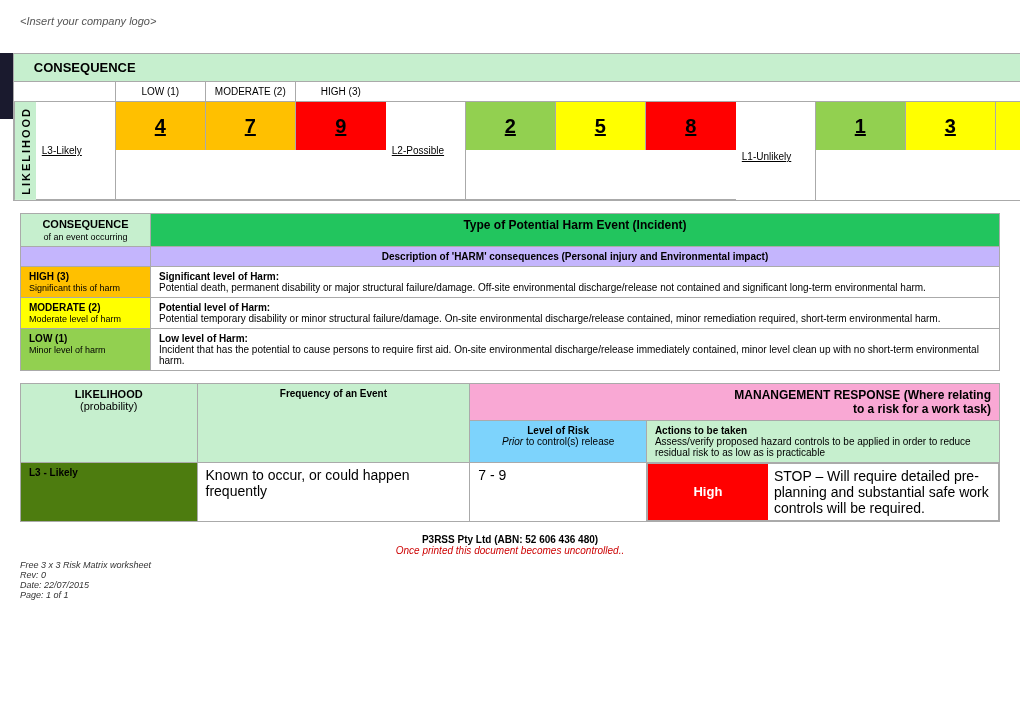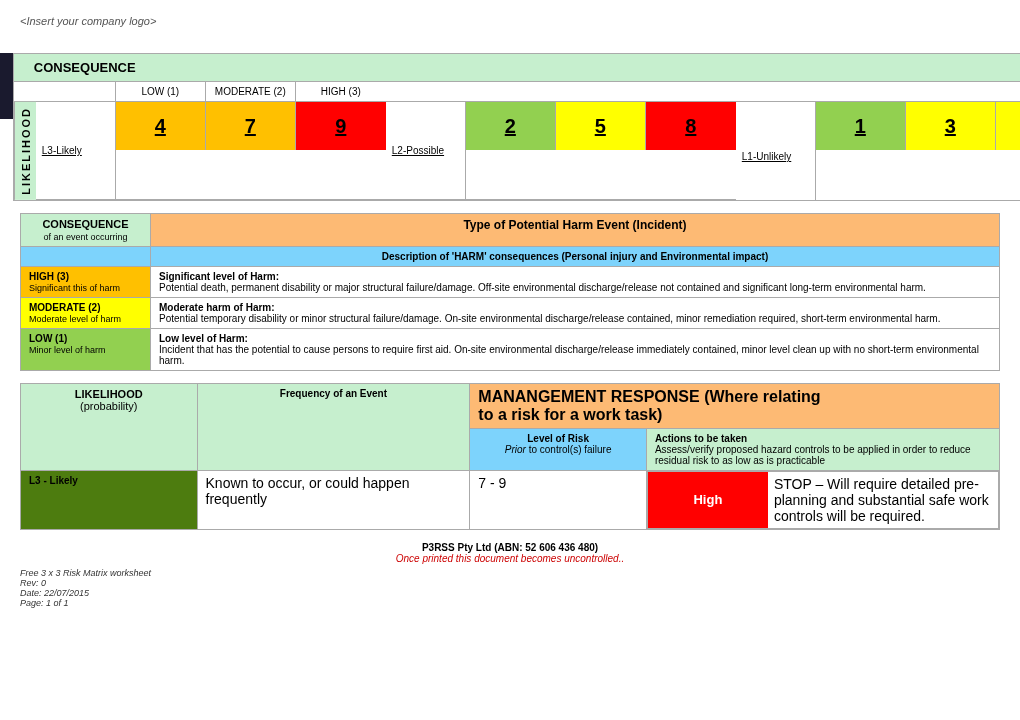--- a/index.html
+++ b/index.html
@@ -139,27 +139,27 @@
       vertical-align: top;
     }
     .ct-header-left {
       background: #c6efce;
       font-weight: bold;
       font-size: 11px;
       text-align: center;
       width: 130px;
     }
     .ct-header-right {
-      background: #fdba74;
+      background: #22c55e;
       font-weight: bold;
       font-size: 12px;
       text-align: center;
     }
     .ct-subheader {
-      background: #7dd3fc;
+      background: #c4b5fd;
       font-weight: bold;
       font-size: 10px;
       text-align: center;
     }
     .ct-row-label-high {
       background: #ffc000;
       font-weight: bold;
       font-size: 10px;
     }
     .ct-row-label-moderate {
@@ -194,24 +194,24 @@
       width: 110px;
     }
     .lt-header-freq {
       background: #c6efce;
       font-weight: bold;
       font-size: 10px;
       text-align: center;
       width: 170px;
     }
     .lt-header-mgmt {
-      background: #fdba74;
-      font-weight: bold;
-      font-size: 16px;
-      text-align: left;
+      background: #f9a8d4;
+      font-weight: bold;
+      font-size: 12px;
+      text-align: right;
       padding: 6px 10px;
       width: 260px;
     }
     .lt-header-level {
       background: #7dd3fc;
       font-weight: bold;
       font-size: 10px;
       text-align: center;
       width: 110px;
     }
@@ -331,21 +331,21 @@
         <strong>Significant level of Harm:</strong><br>
         <span>Potential death, permanent disability or major structural failure/damage. Off-site environmental discharge/release not contained and significant long-term environmental harm.</span>
       </td>
     </tr>
 
     <tr>
       <td class="ct-row-label-moderate">
         <strong>MODERATE (2)</strong><br><span style="font-weight:normal;font-size:9px;">Moderate level of harm</span>
       </td>
       <td class="ct-content">
-        <strong>Moderate harm of Harm:</strong><br>
+        <strong>Potential level of Harm:</strong><br>
         <span>Potential temporary disability or minor structural failure/damage. On-site environmental discharge/release contained, minor remediation required, short-term environmental harm.</span>
       </td>
     </tr>
 
     <tr>
       <td class="ct-row-label-low">
         <strong>LOW (1)</strong><br><span style="font-weight:normal;font-size:9px;">Minor level of harm</span>
       </td>
       <td class="ct-content">
         <strong>Low level of Harm:</strong><br>
@@ -362,21 +362,21 @@
         <strong>LIKELIHOOD</strong><br><span style="font-weight:normal;">(probability)</span>
       </th>
       <th class="lt-header-freq" rowspan="2">Frequency of an Event</th>
       <th class="lt-header-mgmt" colspan="2">
         <span>MANANGEMENT RESPONSE (Where relating</span><br>
         <span>to a risk for a work task)</span>
       </th>
     </tr>
     <tr>
       <th class="lt-header-level">
-        <strong>Level of Risk</strong><br><span style="font-style:italic;font-weight:normal;">Prior</span><span style="font-weight:normal;"> to control(s) failure</span>
+        <strong>Level of Risk</strong><br><span style="font-style:italic;font-weight:normal;">Prior</span><span style="font-weight:normal;"> to control(s) release</span>
       </th>
       <th class="lt-header-actions">
         <strong>Actions to be taken</strong><br>
         <span style="font-weight:normal;">Assess/verify proposed hazard controls to be applied in order to reduce residual risk to as low as is practicable</span>
       </th>
     </tr>
   </thead>
   <tbody>
     <tr>
       <td class="lt-row-label">L3 - Likely</td>

